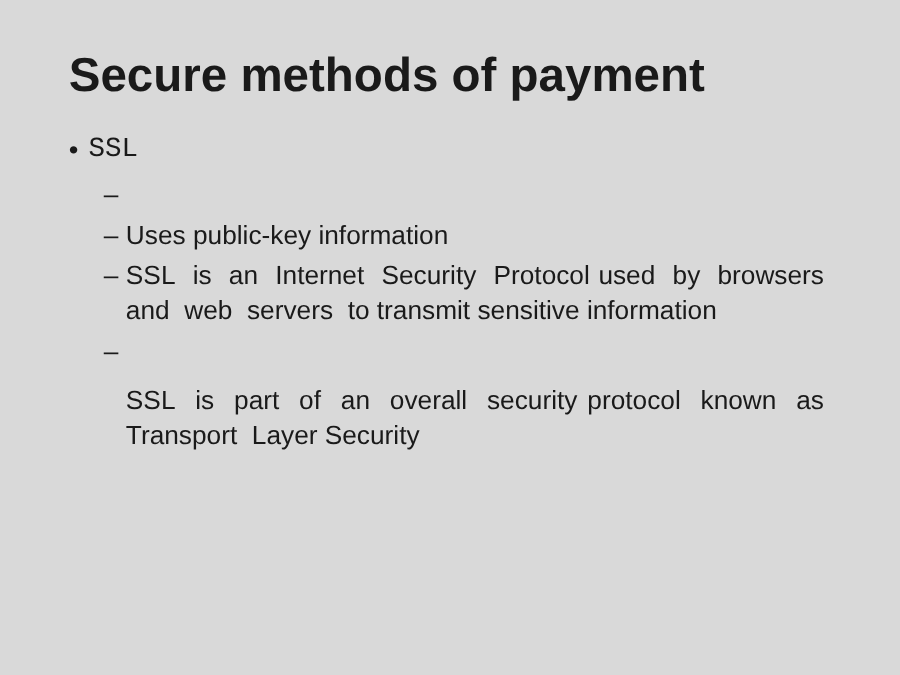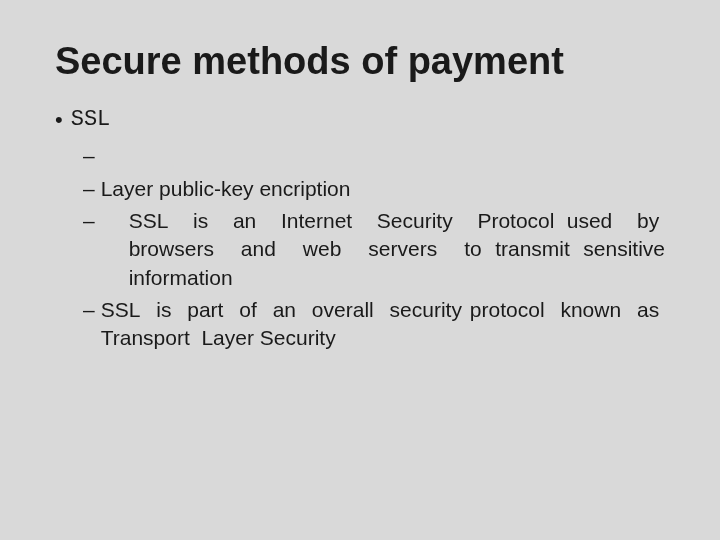--- a/index.html
+++ b/index.html
@@ -111,28 +111,28 @@
     </div>
 
     <div class="sub-bullets">
 
       <div class="sub-bullet">
         <span class="sub-bullet-dash">–</span>
       </div>
 
       <div class="sub-bullet">
         <span class="sub-bullet-dash">–</span>
-        <span class="sub-bullet-text">Layer public-key encription</span>
+        <span class="sub-bullet-text">Uses public-key information</span>
       </div>
 
       <div class="sub-bullet">
         <span class="sub-bullet-dash">–</span>
-        <span class="sub-bullet-text" style="text-align: justify; display: block; width: 580px; margin-left: 28px;">SSL&nbsp; is&nbsp; an&nbsp; Internet&nbsp; Security&nbsp; Protocol used&nbsp; by&nbsp; browsers&nbsp; and&nbsp; web&nbsp; servers&nbsp; to transmit sensitive information</span>
+        <span class="sub-bullet-text" style="text-align: justify; display: block; width: 580px;">SSL&nbsp; is&nbsp; an&nbsp; Internet&nbsp; Security&nbsp; Protocol used&nbsp; by&nbsp; browsers&nbsp; and&nbsp; web&nbsp; servers&nbsp; to transmit sensitive information</span>
       </div>
 
       <div class="sub-bullet">
         <span class="sub-bullet-dash">–</span>
-        <span class="sub-bullet-text" style="text-align: justify; display: block; width: 580px;">SSL&nbsp; is&nbsp; part&nbsp; of&nbsp; an&nbsp; overall&nbsp; security protocol&nbsp; known&nbsp; as&nbsp; Transport&nbsp; Layer Security</span>
+        <span class="sub-bullet-text" style="text-align: justify; display: block; width: 580px; margin-top: 39px;">SSL&nbsp; is&nbsp; part&nbsp; of&nbsp; an&nbsp; overall&nbsp; security protocol&nbsp; known&nbsp; as&nbsp; Transport&nbsp; Layer Security</span>
       </div>
 
     </div>
   </div>
 </div>
 
 </body></html>

